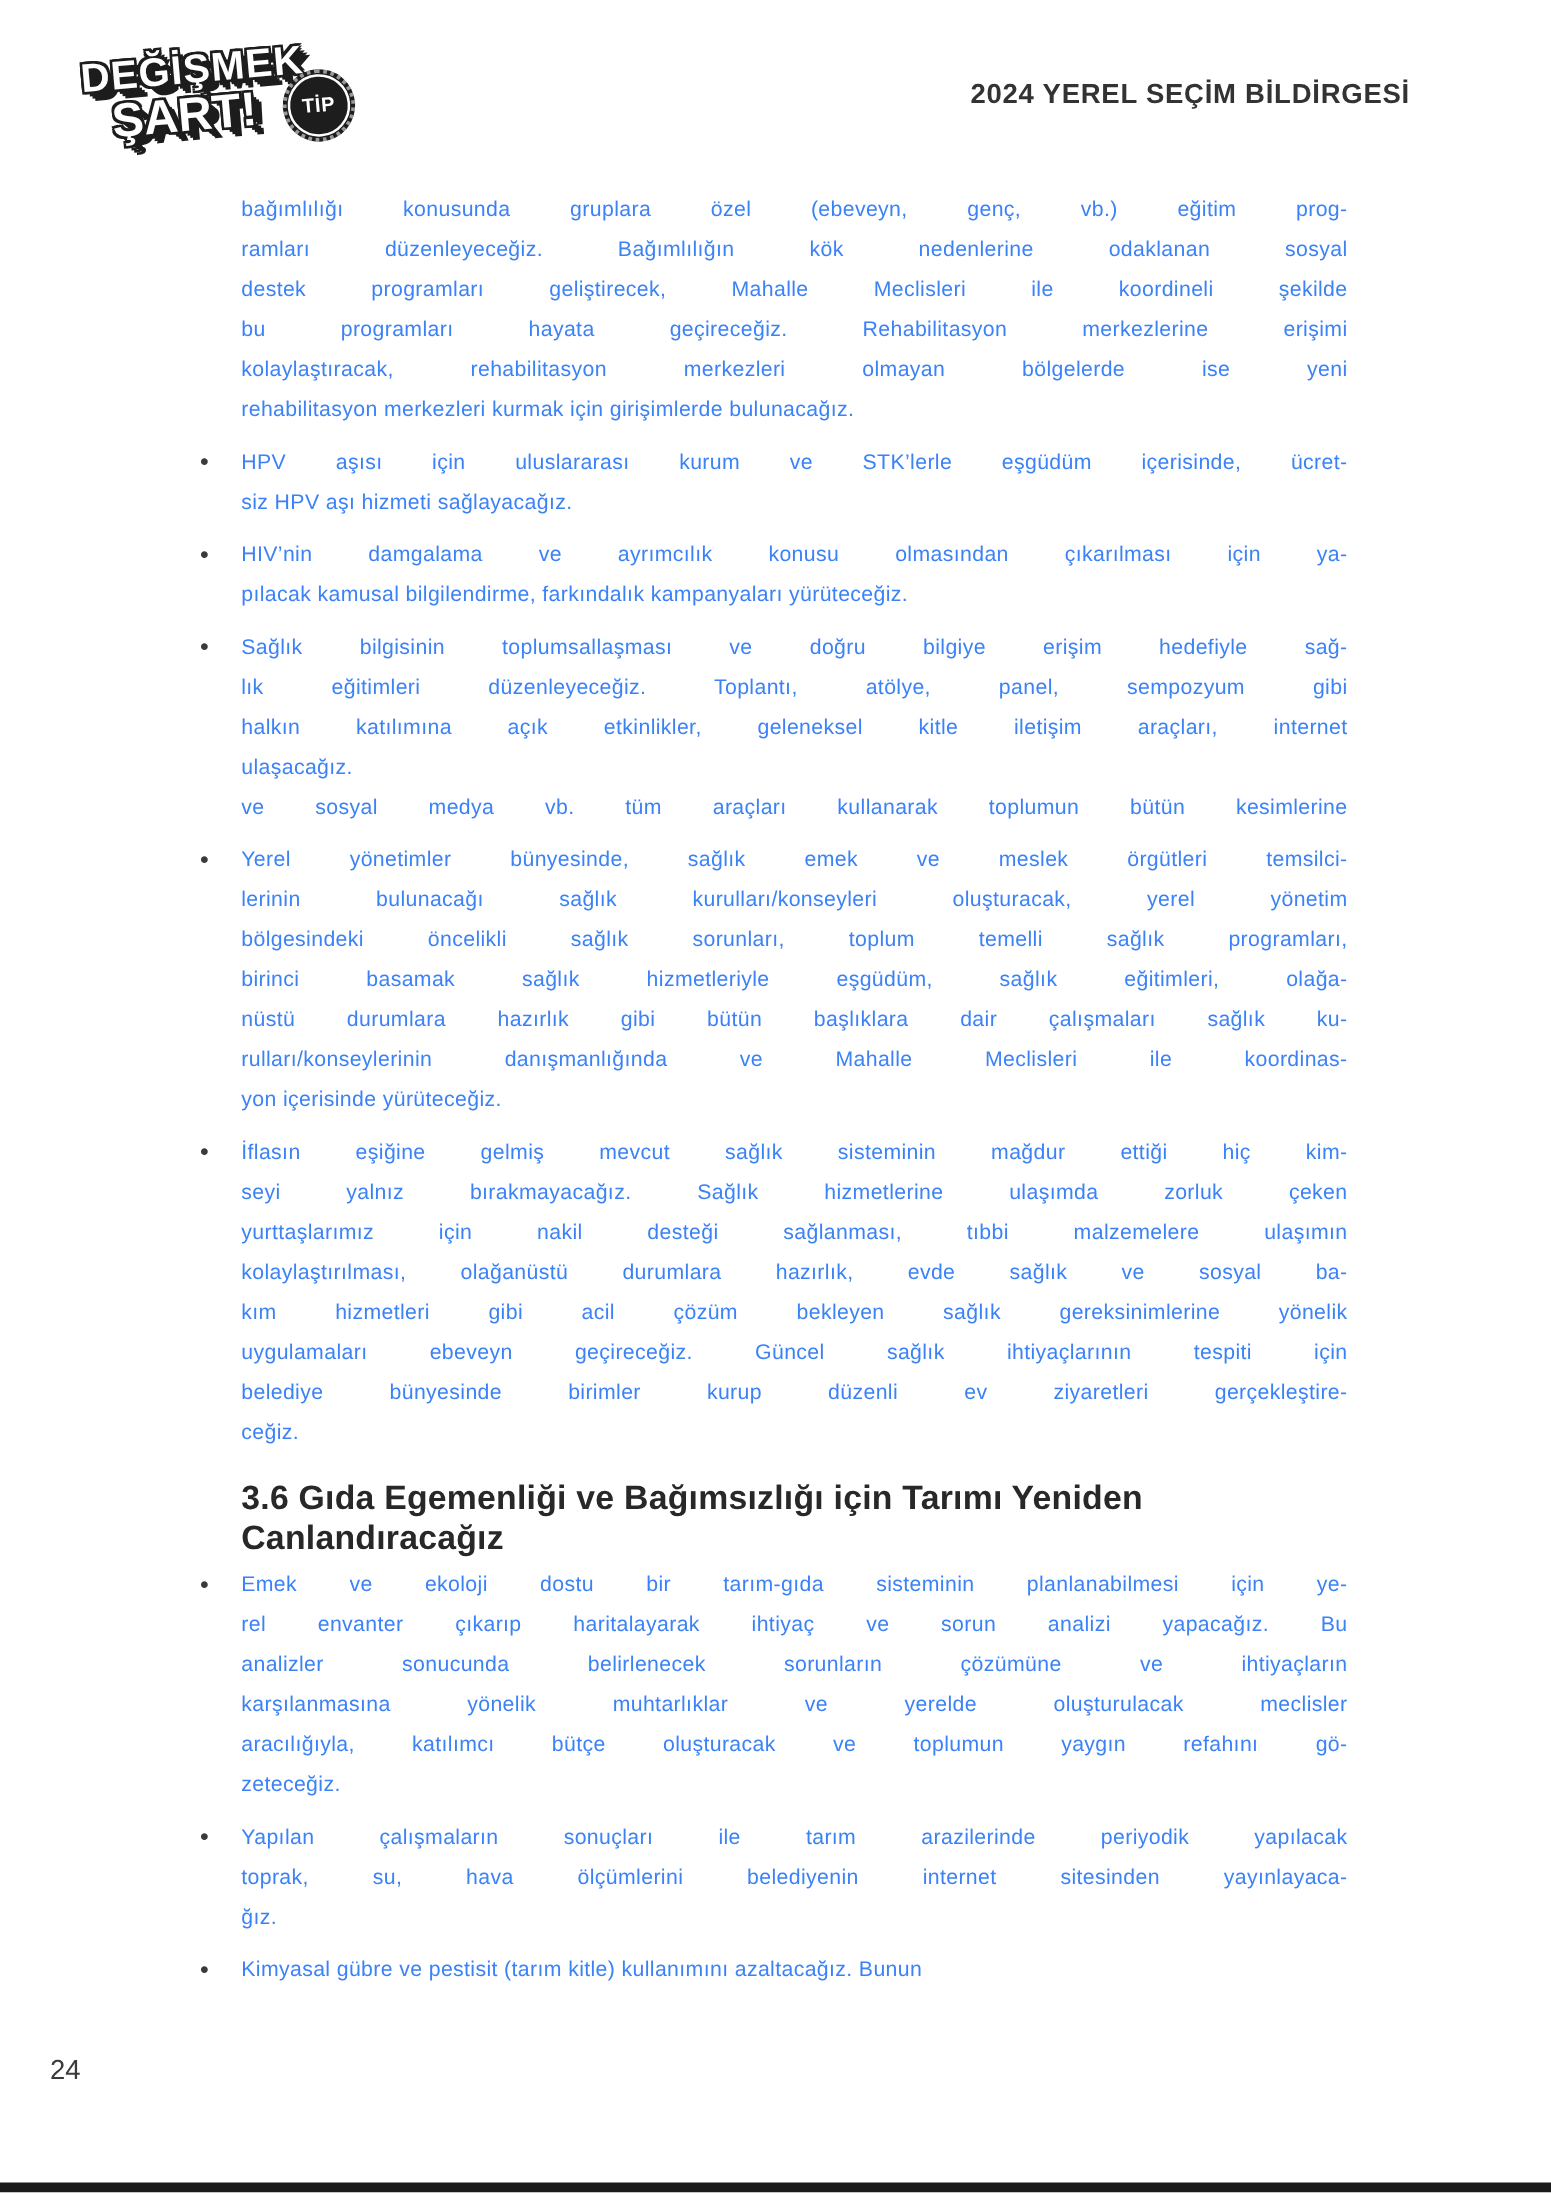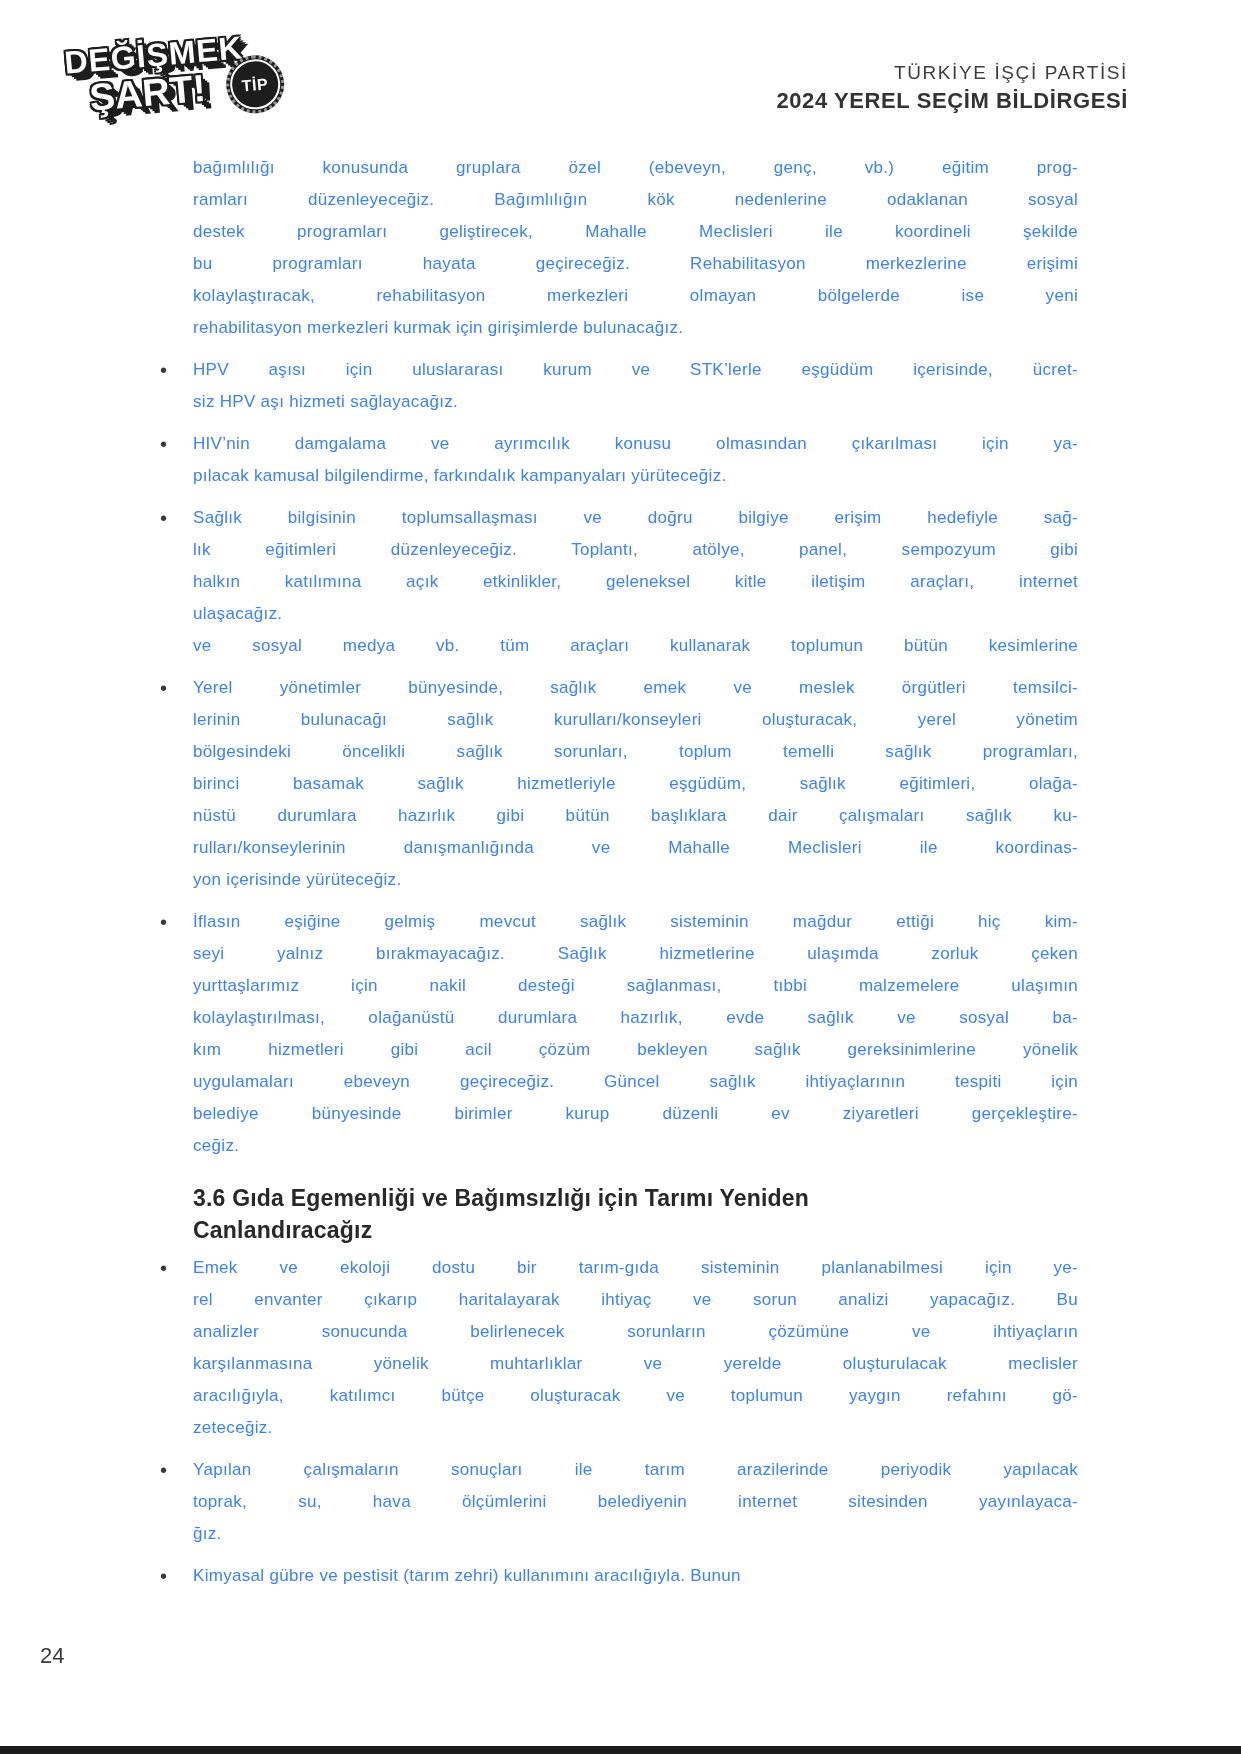--- a/index.html
+++ b/index.html
@@ -116,21 +116,21 @@
     line-height:32px;
     letter-spacing:.3px;
     color:#3b82f6;
     text-align:justify;
     text-align-last:justify;
   }
   .line.last{
     text-align-last:left;
   }
   .heading .line{
-    font-size:23px;
+    font-size:27px;
     line-height:32px;
     font-weight:700;
     letter-spacing:.2px;
     color:#282828;
     text-align:left;
     text-align-last:left;
   }
 
   
   .page-number{
@@ -153,21 +153,20 @@
 
   <div class="logo">
     <div class="l1">DEĞİŞMEK</div>
     <div class="l2">ŞART!</div>
     <div class="badge">
       <span>TİP</span>
     </div>
   </div>
 
   <div class="doc-title">
-    <div class="t1">TÜRKİYE İŞÇİ PARTİSİ</div>
     <div class="t2">2024 YEREL SEÇİM BİLDİRGESİ</div>
   </div>
 
   <div class="content">
       <div class="block paragraph">
         <span class="marker"></span>
         <div>
           <div class="line">bağımlılığı konusunda gruplara özel (ebeveyn, genç, vb.) eğitim prog-</div>
           <div class="line">ramları düzenleyeceğiz. Bağımlılığın kök nedenlerine odaklanan sosyal</div>
           <div class="line">destek programları geliştirecek, Mahalle Meclisleri ile koordineli şekilde</div>
@@ -247,21 +246,21 @@
         <span class="marker">•</span>
         <div>
           <div class="line">Yapılan çalışmaların sonuçları ile tarım arazilerinde periyodik yapılacak</div>
           <div class="line">toprak, su, hava ölçümlerini belediyenin internet sitesinden yayınlayaca-</div>
           <div class="line last">ğız.</div>
         </div>
       </div>
       <div class="block bullet">
         <span class="marker">•</span>
         <div>
-          <div class="line last">Kimyasal gübre ve pestisit (tarım zehri) kullanımını aracılığıyla. Bunun</div>
+          <div class="line last">Kimyasal gübre ve pestisit (tarım kitle) kullanımını azaltacağız. Bunun</div>
         </div>
       </div>
     </div>
 
   <div class="page-number">24</div>
 
   <div class="bottom-edge"></div>
 
 </div>
 

